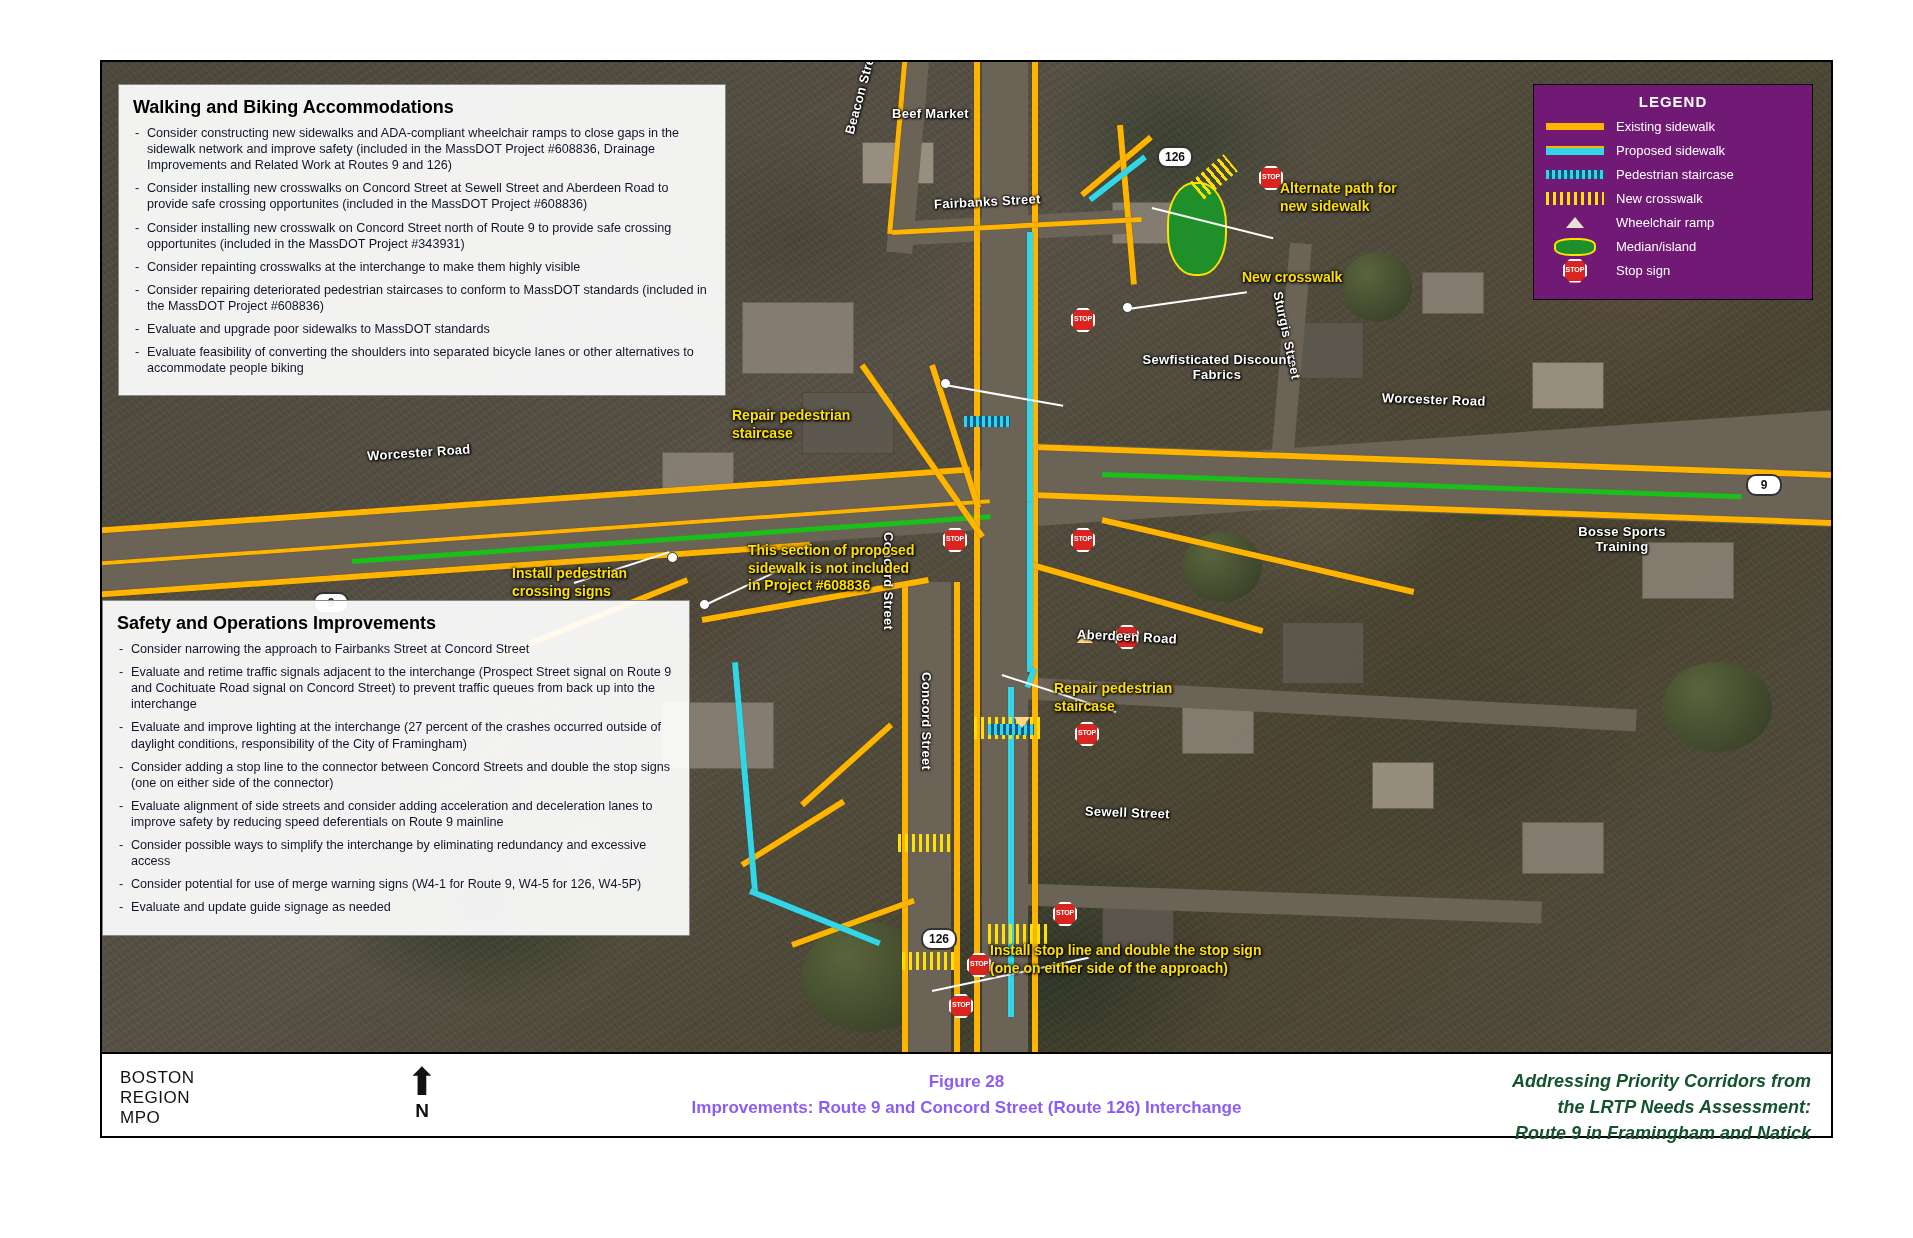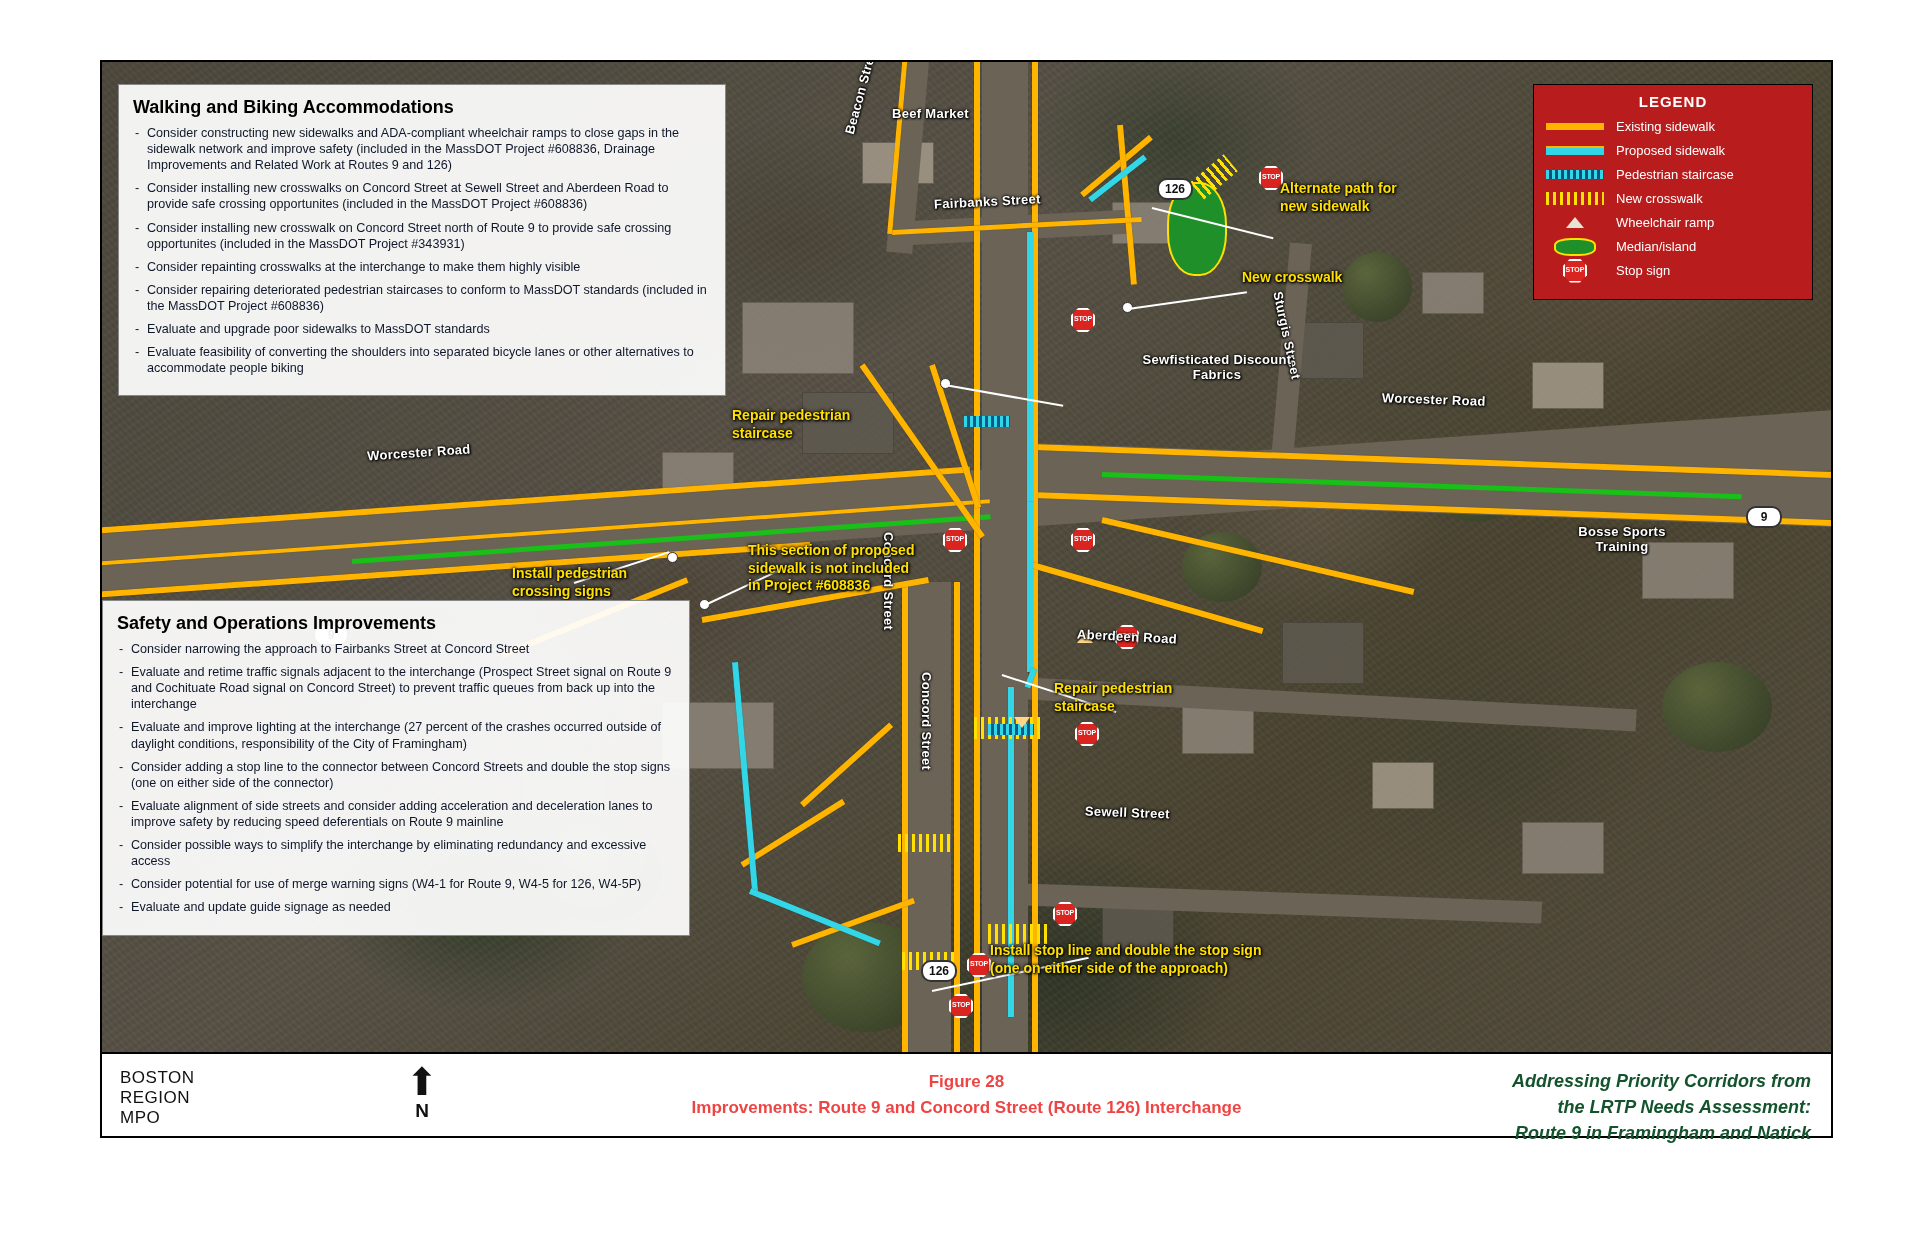--- a/index.html
+++ b/index.html
@@ -157,21 +157,20 @@
     background: #ffffff;
     border: 2px solid #333;
     border-radius: 10px;
     color: #111;
     font-size: 12px;
     font-weight: bold;
     text-align: center;
     line-height: 18px;
     width: 36px; height: 22px;
     box-sizing: border-box;
-    margin-top: 32px;
   }
   .ramp-tri {
     position: absolute;
     width: 0; height: 0;
     border-left: 8px solid transparent;
     border-right: 8px solid transparent;
     border-bottom: 11px solid #ffd78a;
   }
   .island {
     position: absolute;
@@ -208,21 +207,21 @@
   .panel li::before {
     content: "-";
     position: absolute;
     left: 2px; top: 0;
   }
   
   .legend {
     position: absolute;
     right: 18px; top: 22px;
     width: 280px;
-    background: #b91c1c;
+    background: #701a75;
     border: 1px solid #000;
     padding: 8px 12px 12px 12px;
     box-sizing: border-box;
   }
   .legend .ltitle {
     color: #fff;
     text-align: center;
     font-size: 15px;
     font-weight: bold;
     letter-spacing: 1px;
@@ -304,21 +303,21 @@
     font-weight: bold;
     color: #111;
     margin-top: -2px;
   }
   .figtitle {
     position: absolute;
     left: 0; right: 0; top: 15px;
     text-align: center;
     font-size: 17px;
     font-weight: bold;
-    color: #ef4444;
+    color: #8b5cf6;
     line-height: 1.5;
   }
   .credit {
     position: absolute;
     right: 20px; top: 14px;
     text-align: right;
     font-size: 18px;
     font-style: italic;
     font-weight: bold;
     color: #14532d;

